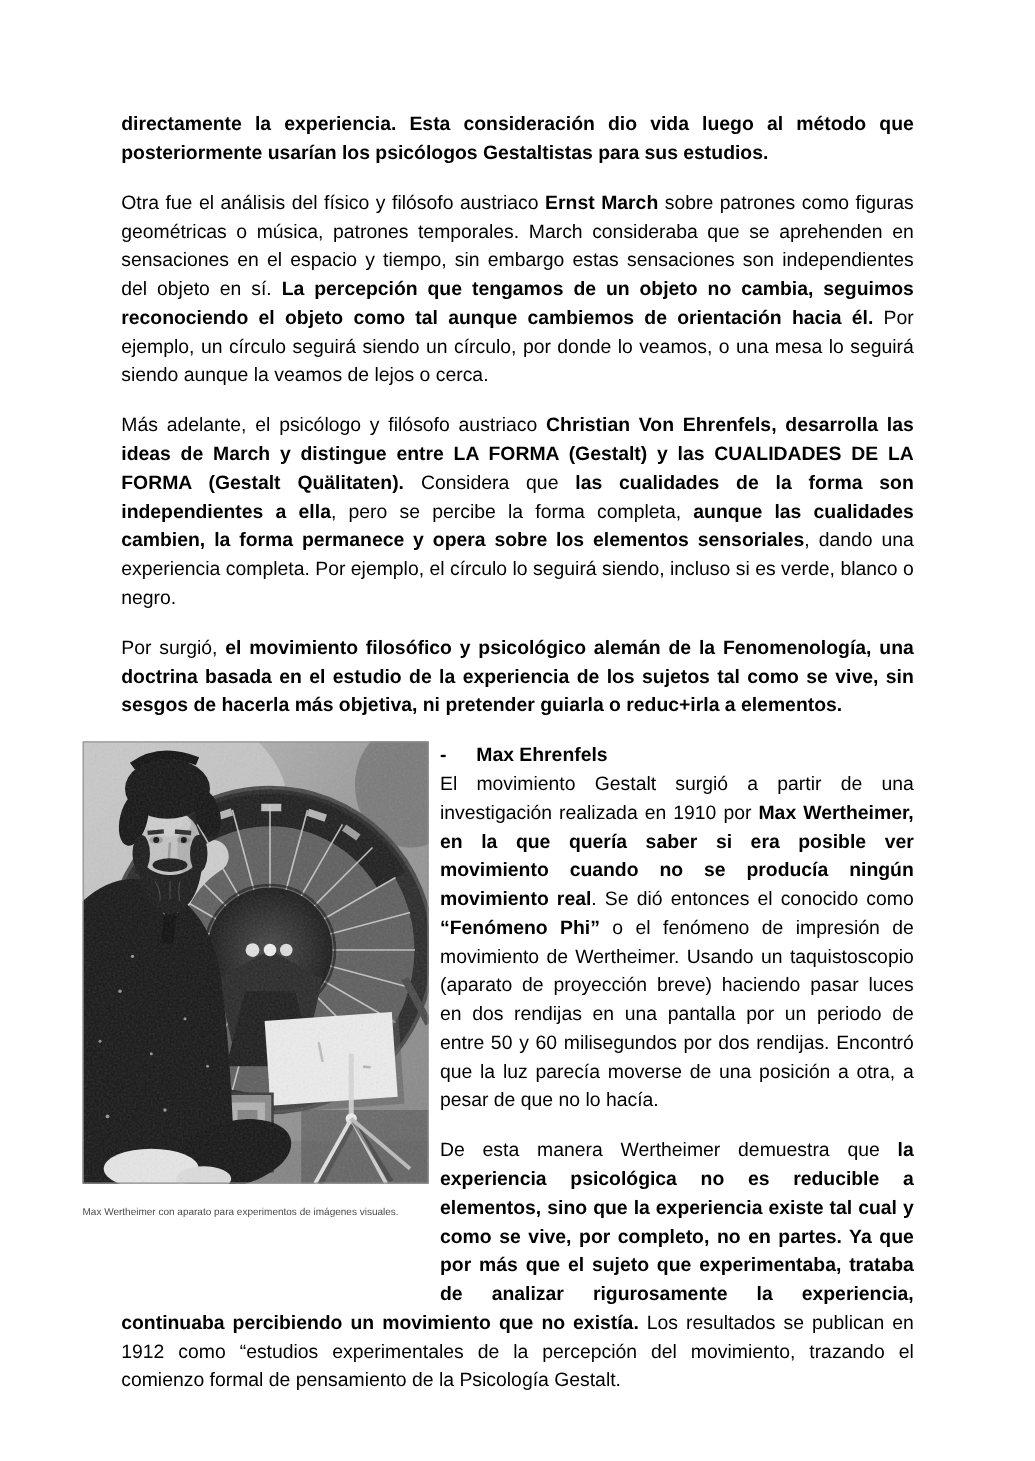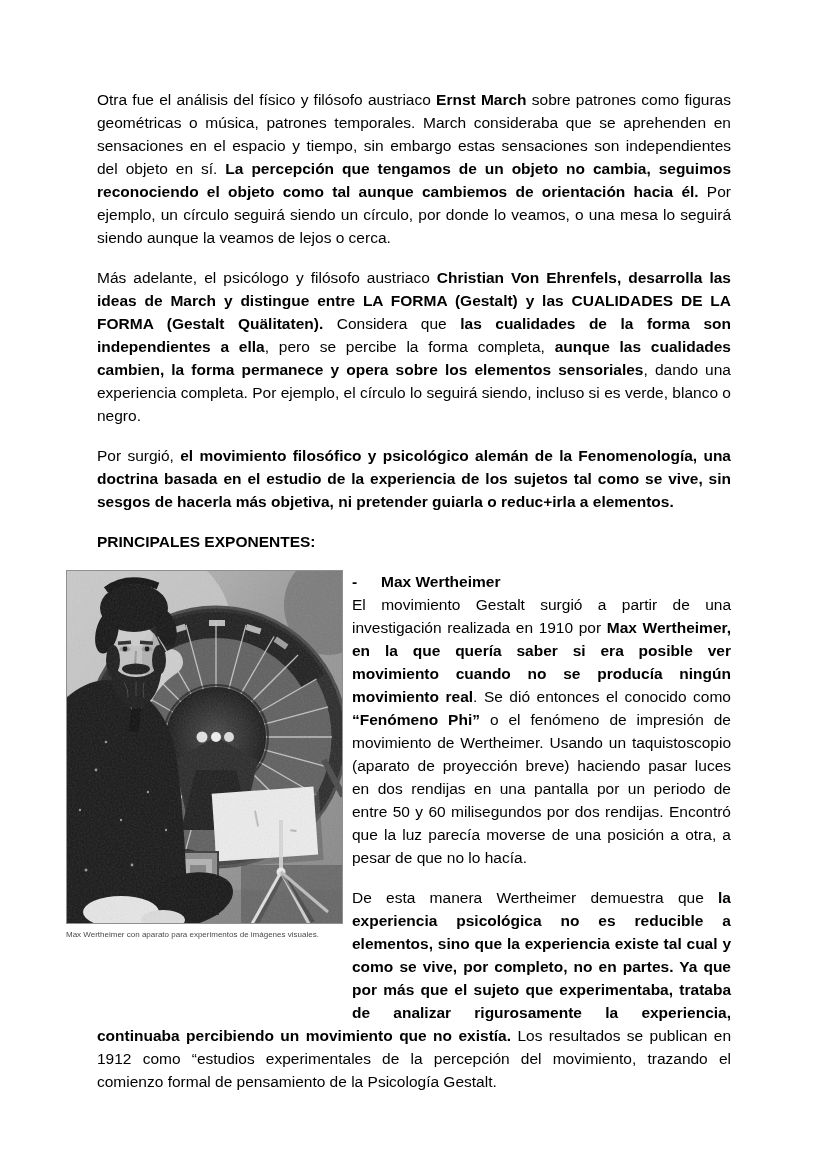--- a/index.html
+++ b/index.html
@@ -22,43 +22,43 @@
   }
   section.exponents::after{content:"";display:block;clear:both;}
   figure.photo-fig{
     float:left;
     width:277px;
     margin:0 9px 0 -31px;
     padding:0 0 68px 0;
   }
   figure.photo-fig svg{display:block;}
   figcaption.photo-caption{
-    margin-top:5px;
+    margin-top:17px;
     font-size:8px;line-height:11px;color:#4a4a4a;
     text-align:left;
   }
   p.w-heading{
     margin:0;font-size:15.5px;line-height:23px;font-weight:700;
     padding-left:26px;text-align:left;
   }
   p.w-heading .dash{display:inline-block;width:29px;}
 </style>
 </head>
 <body>
 
 <div class="page">
 
+  <p class="para"><span class="b">directamente la experiencia. Esta consideración dio vida luego al método que posteriormente usarían los psicólogos Gestaltistas para sus estudios.</span></p>
 
   <p class="para"><span>Otra fue el análisis del físico y filósofo austriaco </span><span class="b">Ernst March</span><span> sobre patrones como figuras geométricas o música, patrones temporales. March consideraba que se aprehenden en sensaciones en el espacio y tiempo, sin embargo estas sensaciones son independientes del objeto en sí. </span><span class="b">La percepción que tengamos de un objeto no cambia, seguimos reconociendo el objeto como tal aunque cambiemos de orientación hacia él.</span><span> Por ejemplo, un círculo seguirá siendo un círculo, por donde lo veamos, o una mesa lo seguirá siendo aunque la veamos de lejos o cerca.</span></p>
 
   <p class="para"><span>Más adelante, el psicólogo y filósofo austriaco </span><span class="b">Christian Von Ehrenfels, desarrolla las ideas de March y distingue entre LA FORMA (Gestalt) y las CUALIDADES DE LA FORMA (Gestalt Quälitaten).</span><span> Considera que </span><span class="b">las cualidades de la forma son independientes a ella</span><span>, pero se percibe la forma completa, </span><span class="b">aunque las cualidades cambien, la forma permanece y opera sobre los elementos sensoriales</span><span>, dando una experiencia completa. Por ejemplo, el círculo lo seguirá siendo, incluso si es verde, blanco o negro.</span></p>
 
   <p class="para"><span>Por surgió, </span><span class="b">el movimiento filosófico y psicológico alemán de la Fenomenología, una doctrina basada en el estudio de la experiencia de los sujetos tal como se vive, sin sesgos de hacerla más objetiva, ni pretender guiarla o reduc+irla a elementos.</span></p>
 
-  <h2 class="heading">PRINCIPALES EXPONENTES:</h2>
 
   <section class="exponents">
 
     <figure class="photo-fig">
       <svg width="277" height="354" viewBox="0 0 277 354">
         <defs>
           <linearGradient id="bgg" x1="0" y1="0" x2="1" y2="1">
             <stop offset="0" stop-color="#c6c6c6"></stop>
             <stop offset="0.45" stop-color="#9d9d9d"></stop>
             <stop offset="1" stop-color="#868686"></stop>
@@ -190,21 +190,21 @@
           </g>
         </g>
 
         <rect width="277" height="354" filter="url(#grain)" opacity="0.45"></rect>
         <rect x="0.5" y="0.5" width="276" height="353" fill="none" stroke="#8f8f8f" stroke-width="1"></rect>
       </svg>
       <figcaption class="photo-caption">Max Wertheimer con aparato para experimentos de imágenes visuales.</figcaption>
     </figure>
 
     <p class="w-heading">
-      <span class="dash b">-</span><span class="b">Max Wertheimer</span>
+      <span class="dash b">-</span><span class="b">Max Ehrenfels</span>
     </p>
 
     <p class="para"><span>El movimiento Gestalt surgió a partir de una investigación realizada en 1910 por </span><span class="b">Max Wertheimer, en la que quería saber si era posible ver movimiento cuando no se producía ningún movimiento real</span><span>. Se dió entonces el conocido como </span><span class="b i">“Fenómeno Phi”</span><span> o el fenómeno de impresión de movimiento de Wertheimer. Usando un taquistoscopio (aparato de proyección breve) haciendo pasar luces en dos rendijas en una pantalla por un periodo de entre 50 y 60 milisegundos por dos rendijas. Encontró que la luz parecía moverse de una posición a otra, a pesar de que no lo hacía.</span></p>
 
     <p class="para"><span>De esta manera Wertheimer demuestra que </span><span class="b">la experiencia psicológica no es reducible a elementos, sino que la experiencia existe tal cual y como se vive, por completo, no en partes. Ya que por más que el sujeto que experimentaba, trataba de analizar rigurosamente la experiencia, continuaba percibiendo un movimiento que no existía.</span><span> Los resultados se publican en 1912 como “estudios experimentales de la percepción del movimiento, trazando el comienzo formal de pensamiento de la Psicología Gestalt.</span></p>
 
   </section>
 
 </div>
 

